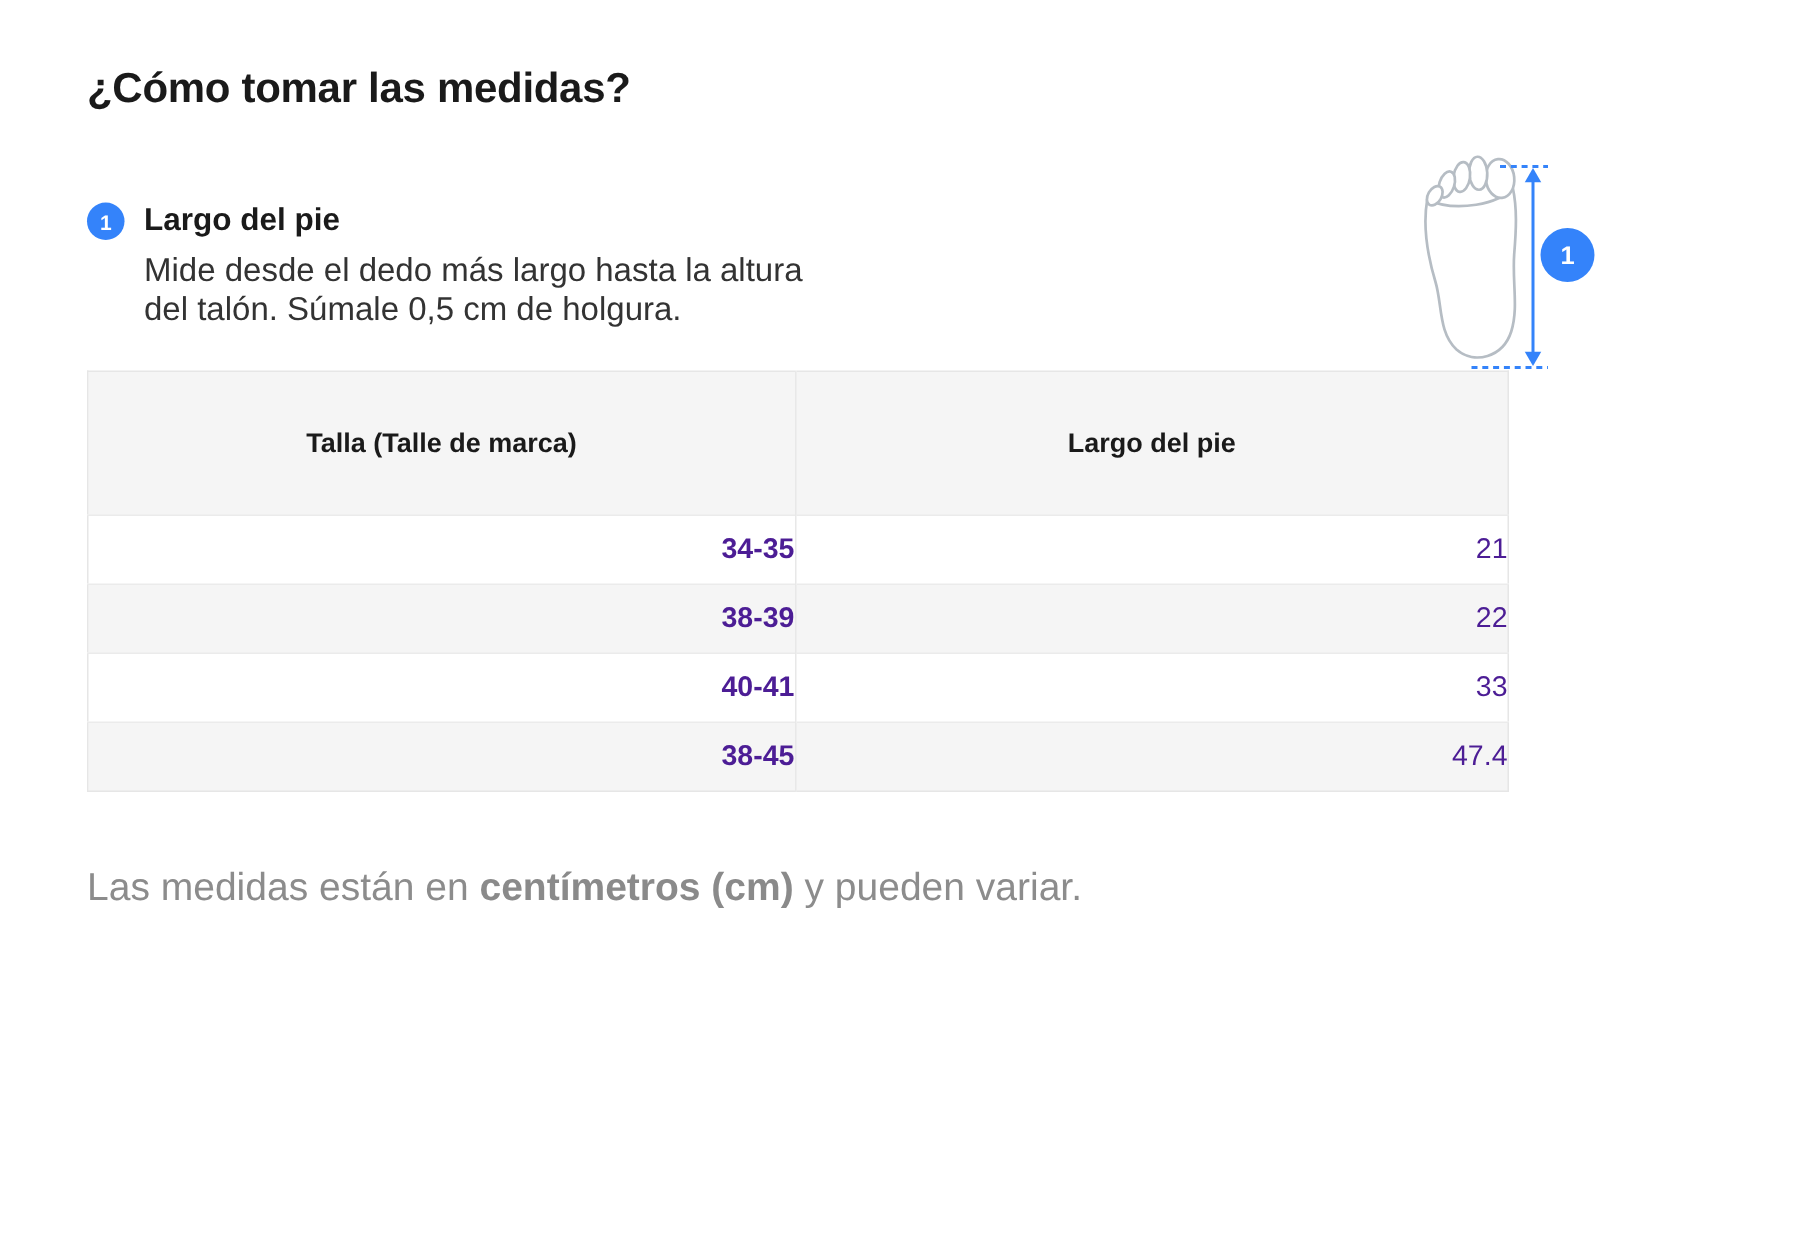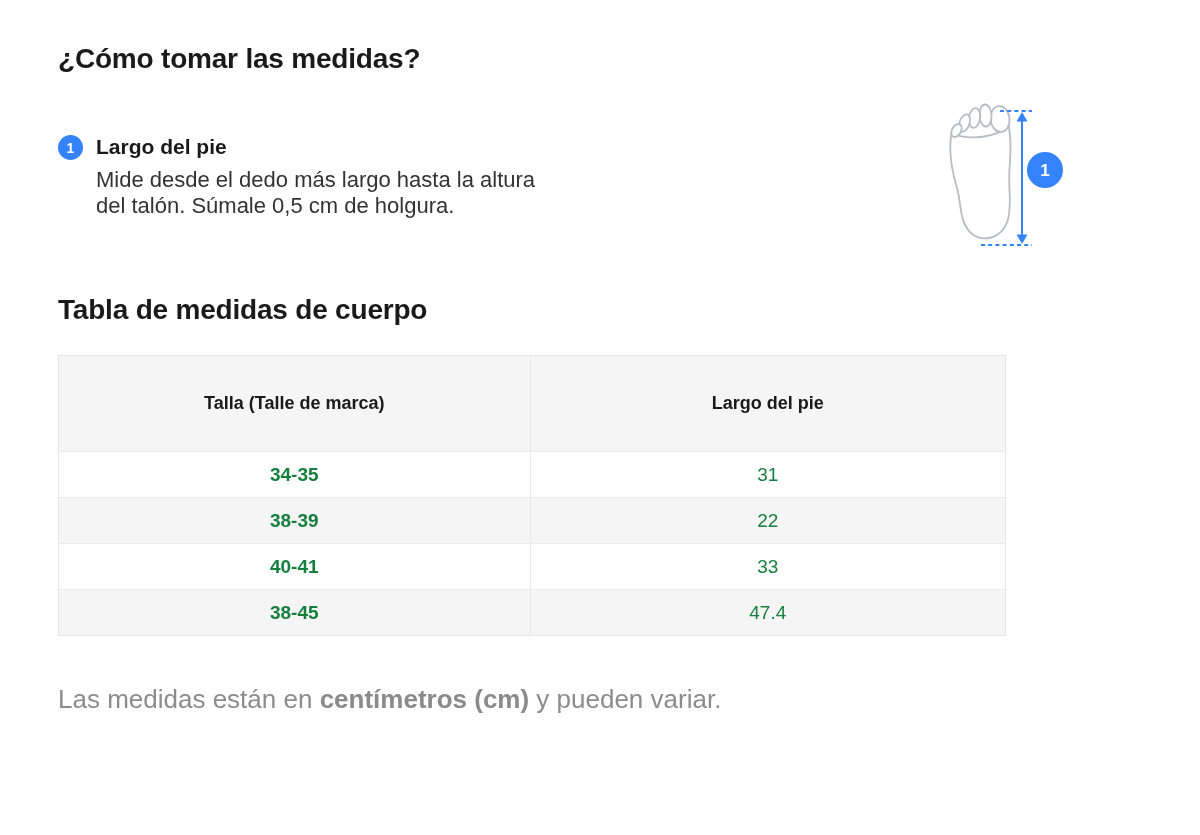--- a/index.html
+++ b/index.html
@@ -94,22 +94,22 @@
   }
   table.size-table tbody tr {
     border-top: 1px solid #ebebeb;
   }
   table.size-table tbody tr:nth-child(even) {
     background: #f5f5f5;
   }
   table.size-table td {
     height: 46px;
     font-size: 19px;
-    text-align: center;
-    color: #15803d;
+    text-align: right;
+    color: #4c1d95;
   }
   table.size-table td.talla-cell { font-weight: 700; }
   table.size-table col.col-talla { width: 49.8%; }
   table.size-table col.col-largo { width: 50.2%; }
   
   .footer-note {
     margin-top: 50px;
     font-size: 26px;
     line-height: 26px;
     color: #8c8c8c;
@@ -158,37 +158,36 @@
       <g fill="#3483fa" stroke="none">
         <path d="M 74 12 l -5.5 9.5 h 11 z"></path>
         <path d="M 74 144 l -5.5 -9.5 h 11 z"></path>
       </g>
 
       <circle cx="97" cy="70" r="18" fill="#3483fa"></circle>
       <text x="97" y="76" text-anchor="middle" font-size="17" font-weight="bold" fill="#ffffff">1</text>
     </svg>
   </div>
 
-  <h2 class="section-title">Tabla de medidas de cuerpo</h2>
 
   <table class="size-table">
     <colgroup>
         <col class="col-talla">
         <col class="col-largo">
       </colgroup>
     <thead>
       <tr>
         <th>Talla (Talle de marca)</th>
         <th>Largo del pie</th>
       </tr>
     </thead>
     <tbody>
       <tr>
         <td class="talla-cell">34-35</td>
-        <td>31</td>
+        <td>21</td>
       </tr>
       <tr>
         <td class="talla-cell">38-39</td>
         <td>22</td>
       </tr>
       <tr>
         <td class="talla-cell">40-41</td>
         <td>33</td>
       </tr>
       <tr>

